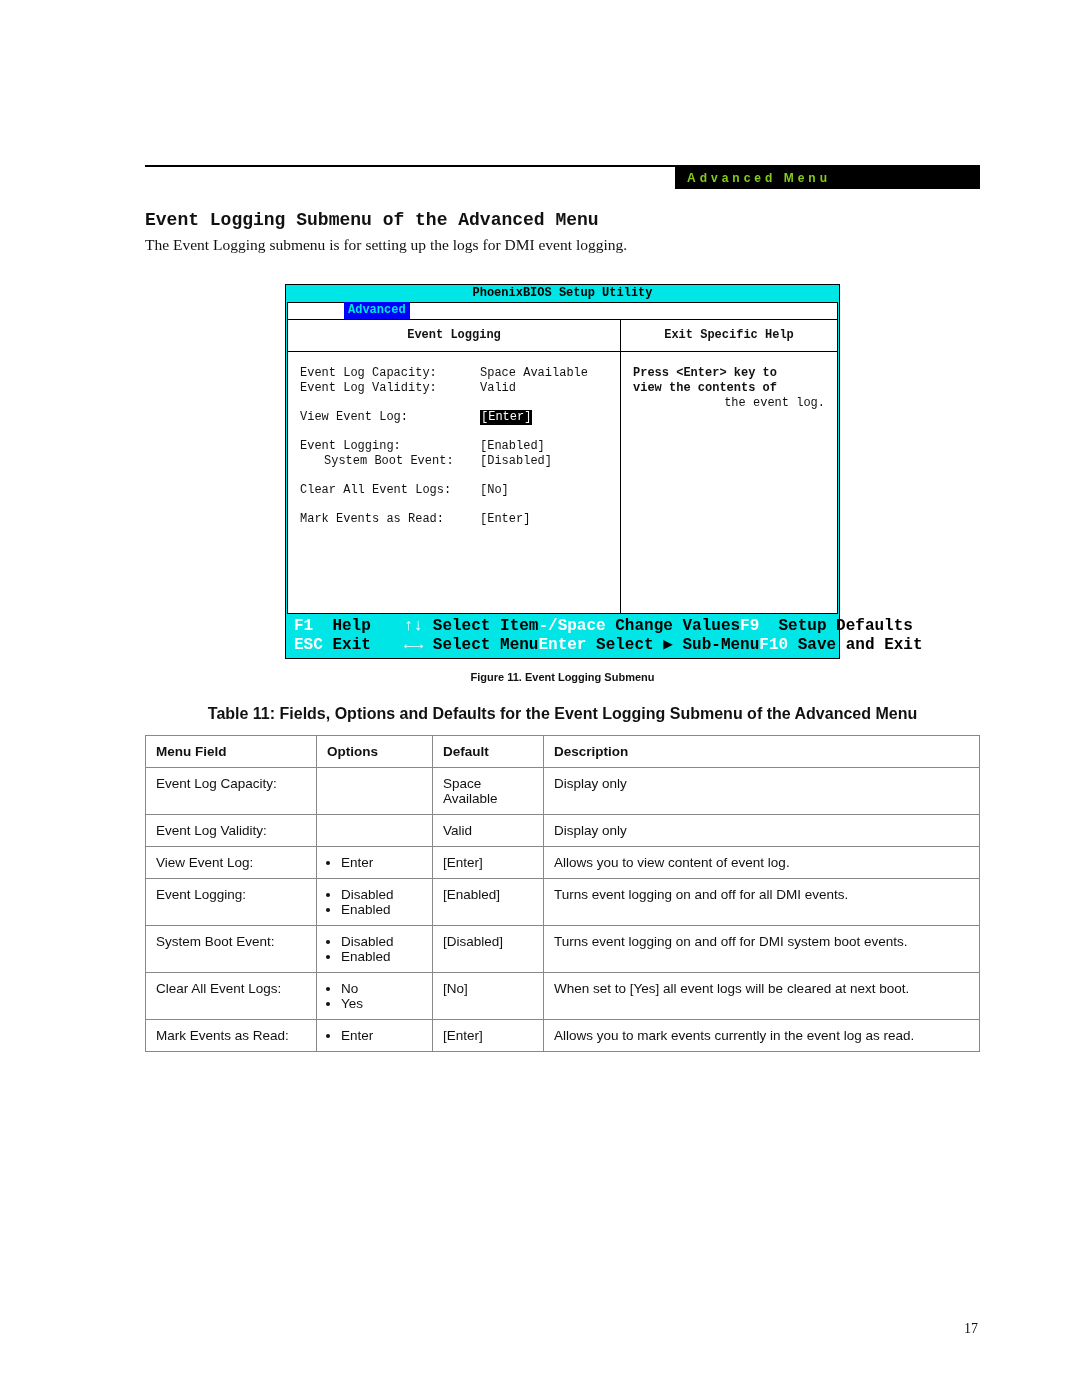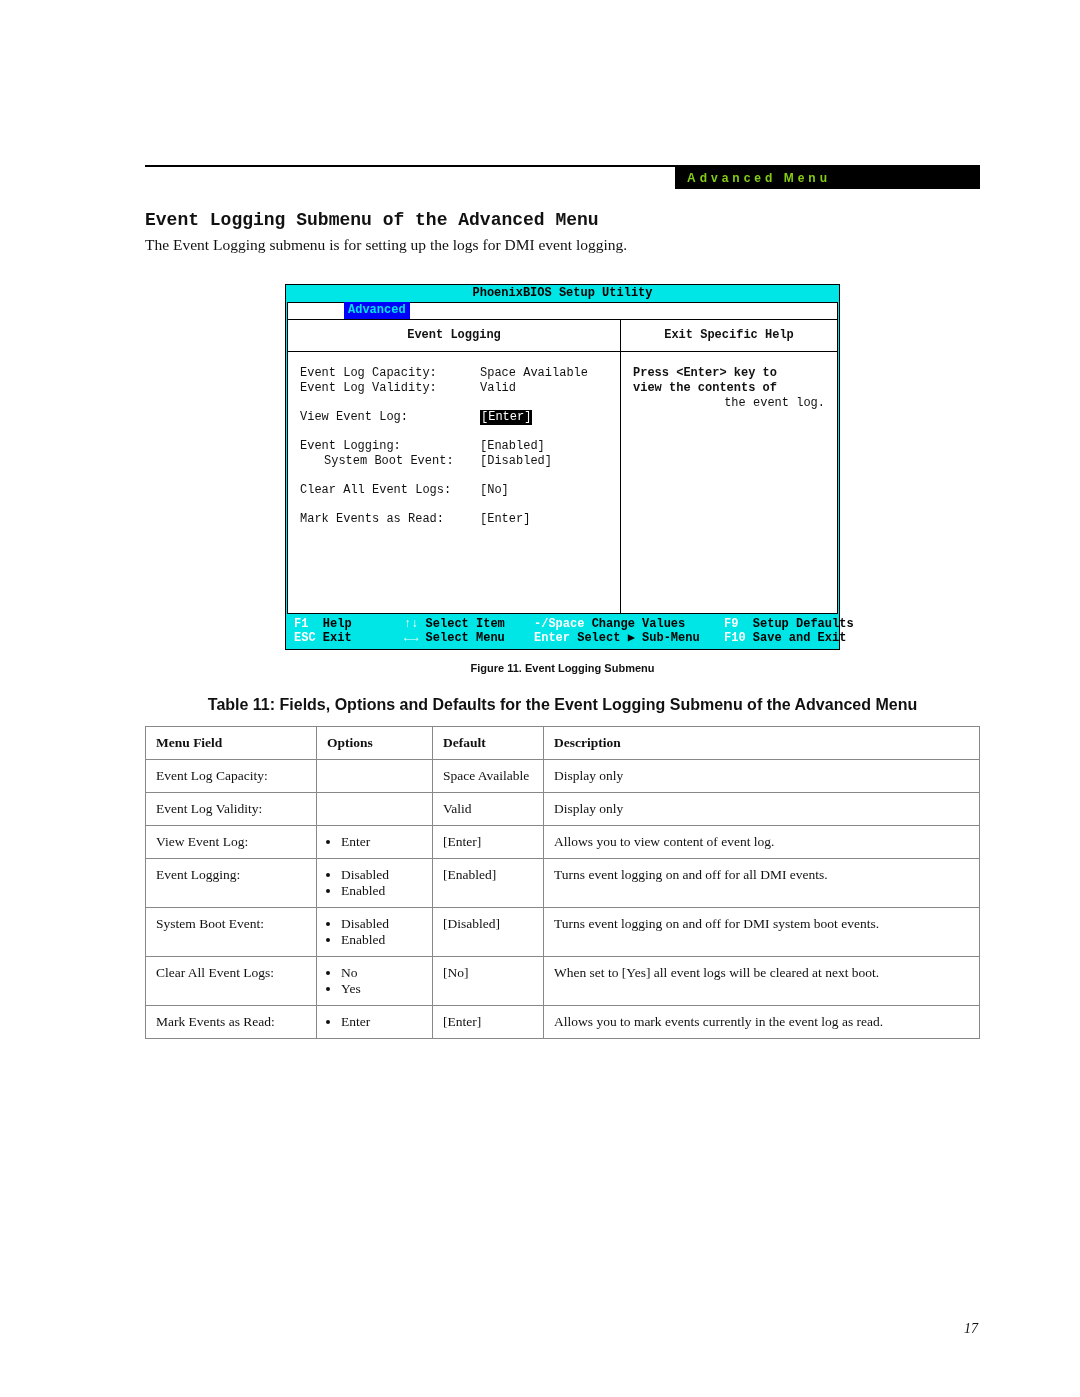--- a/index.html
+++ b/index.html
@@ -128,21 +128,21 @@
   .bios-label.indent { padding-left: 24px; flex: 0 0 156px; }
   .bios-val {}
   .bios-val.hl {
     background: #000;
     color: #fff;
     padding: 0 1px;
   }
   .bios-gap { height: 14px; }
   .bios-footer {
     font-family: "Courier New", monospace;
-    font-size: 12px;
+    font-size: 16px;
     line-height: 1.2;
     padding: 2px 0 3px 0;
   }
   .bios-frow {
     display: flex;
     white-space: pre;
     color: #000;
     font-weight: bold;
   }
   .bios-frow .k { color: #fff; font-weight: bold; }
@@ -164,21 +164,21 @@
     font-weight: bold;
     font-size: 16px;
     text-align: center;
     margin: 0 0 12px 0;
   }
 
   
   table.spec {
     width: 100%;
     border-collapse: collapse;
-    font-family: Liberation Serif, serif;
+    font-family: Liberation Sans, sans-serif;
     font-size: 13.5px;
   }
   table.spec th, table.spec td {
     border: 1px solid #888;
     padding: 8px 10px;
     text-align: left;
     vertical-align: top;
   }
   table.spec th {
     font-weight: bold;
@@ -192,21 +192,20 @@
     padding: 0 0 0 14px;
     list-style: disc;
   }
   ul.opts li { margin: 0; padding: 0; }
 
   .pagenum {
     position: absolute;
     right: 102px;
     bottom: 60px;
     font-family: "Times New Roman", Georgia, serif;
-    font-style: italic;
     font-size: 14px;
   }
 </style>
 </head>
 <body>
 
 <div class="page">
   <div class="topline"></div>
   <div class="headerbar">Advanced Menu</div>
 

